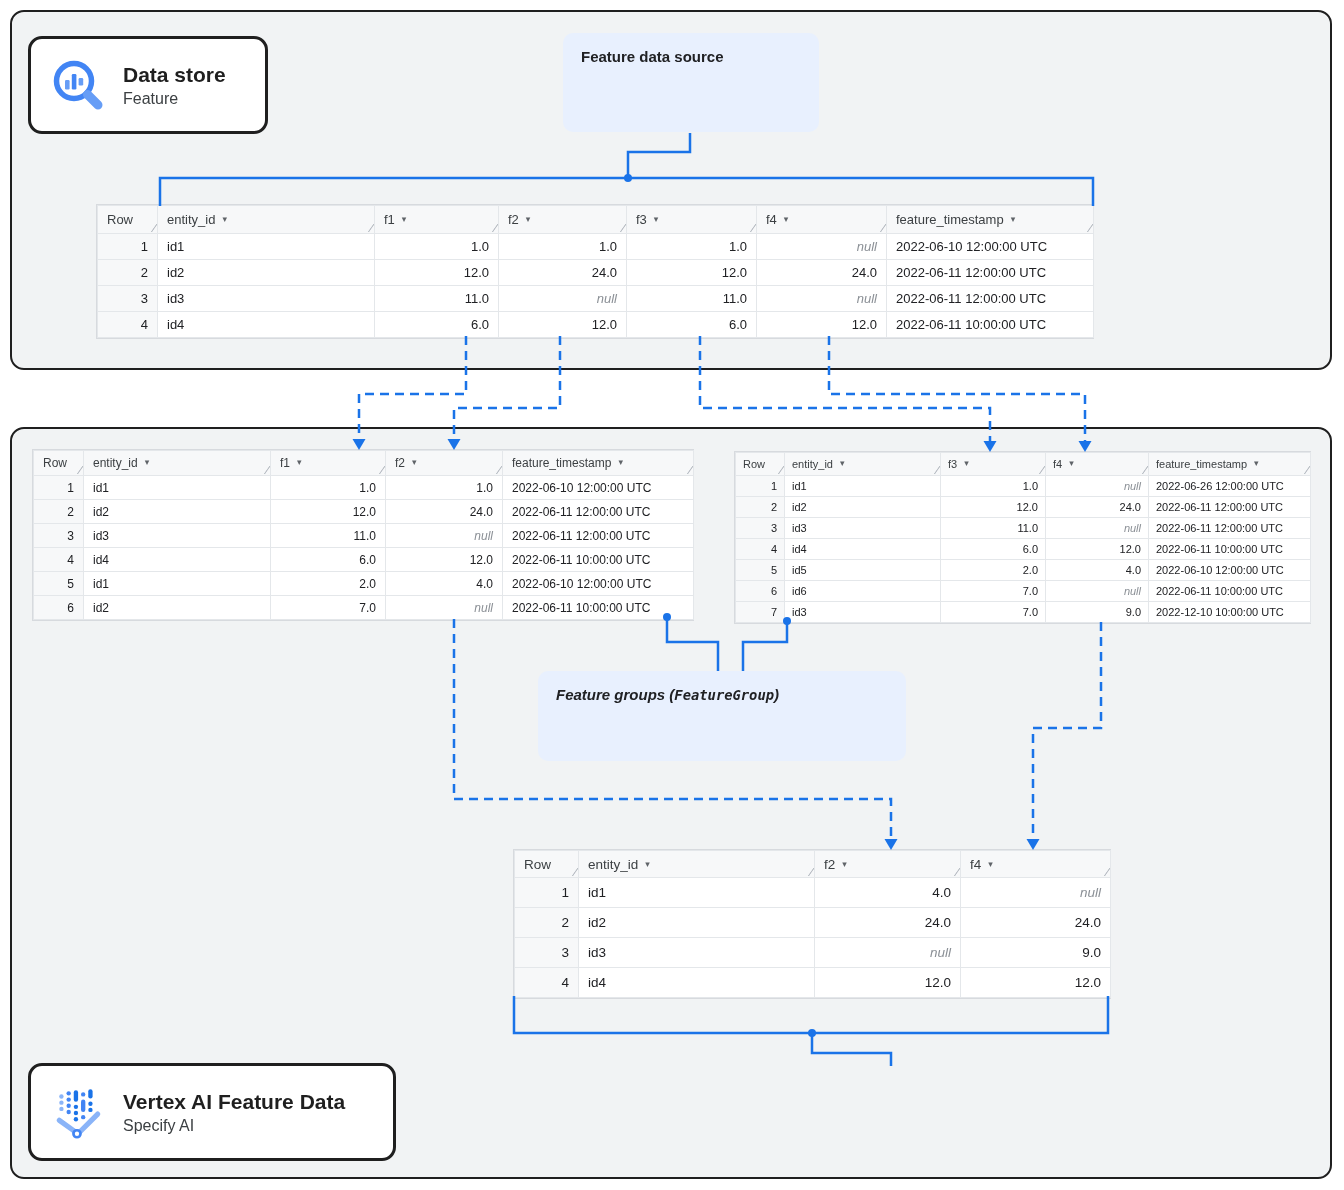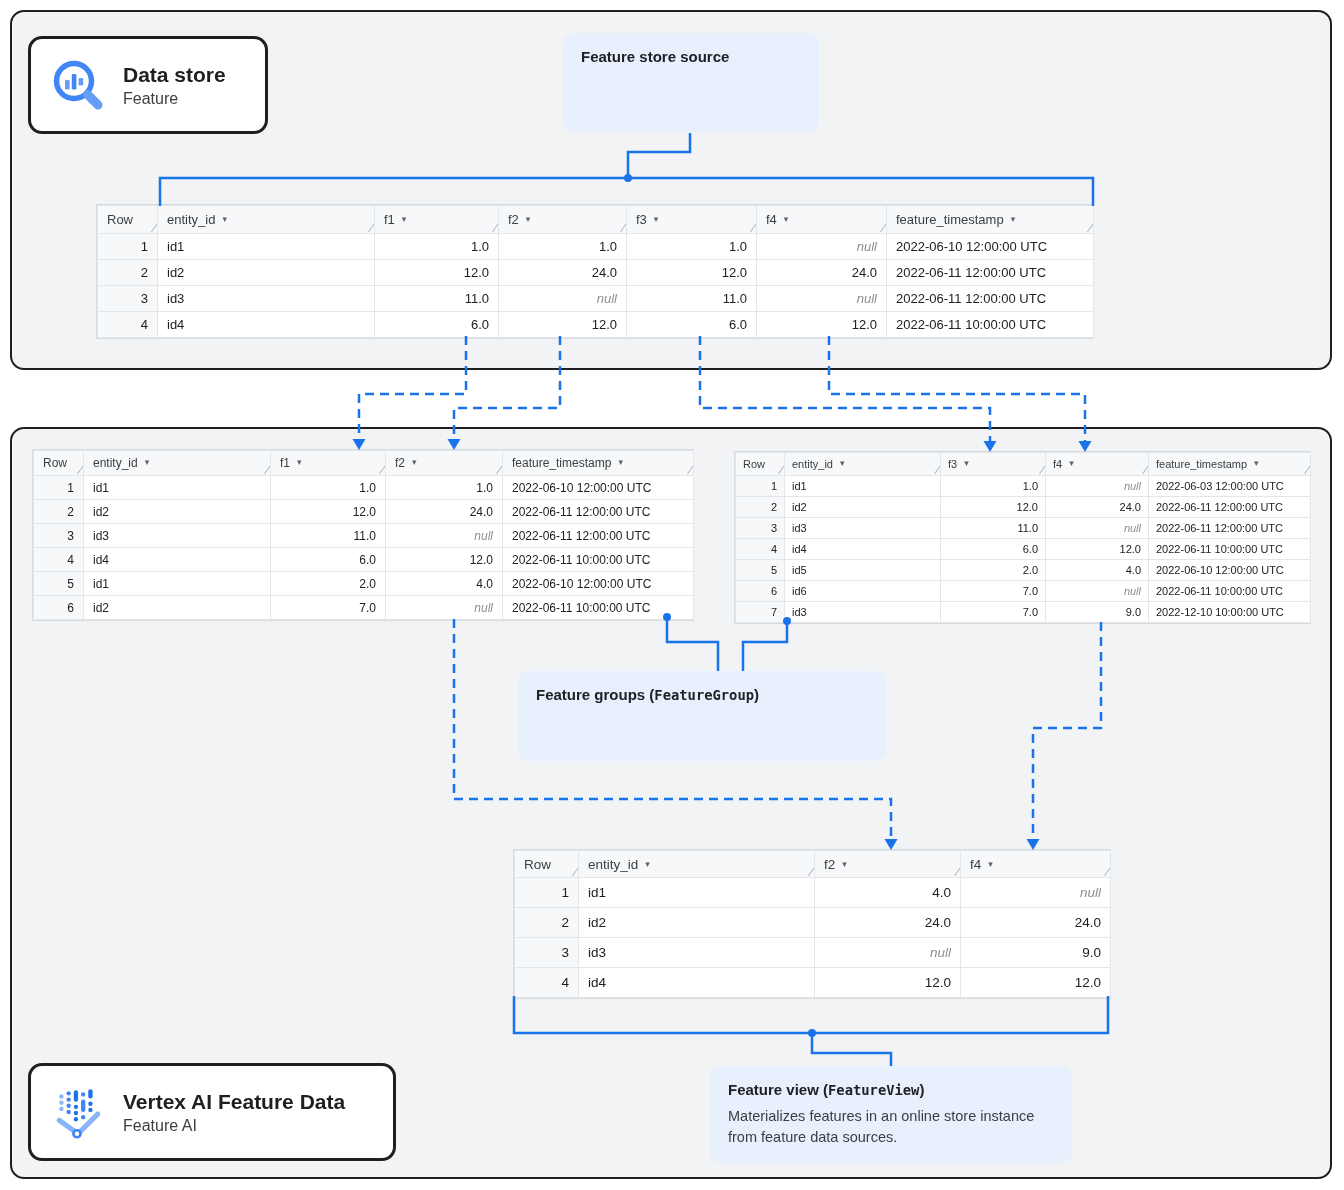--- a/index.html
+++ b/index.html
@@ -17,21 +17,21 @@
   #card-ds{left:28px;top:36px;width:240px;height:98px;}
   #card-vx{left:28px;top:1063px;width:368px;height:98px;}
   .card-title{font-size:21px;font-weight:bold;color:#1f1f1f;line-height:1.2;}
   .card-sub{font-size:16px;color:#3c4043;margin-top:2px;}
   .card .icon{flex:0 0 auto;display:flex;}
 
   
   .callout{position:absolute;background:#e8f0fe;border-radius:10px;padding:15px 18px;
            box-sizing:border-box;z-index:4;}
   #co-fds{left:563px;top:33px;width:256px;min-height:99px;}
-  #co-fg{left:518px;top:671px;width:368px;min-height:90px;}
+  #co-fg{left:538px;top:671px;width:368px;min-height:90px;font-style:italic;}
   #co-fv{left:710px;top:1066px;width:362px;min-height:92px;}
   .co-title{font-size:15px;font-weight:bold;color:#202124;margin-bottom:8px;}
   .co-body{font-size:14.5px;color:#3c4043;line-height:1.45;}
   .code{font-family:"DejaVu Sans Mono",monospace;font-size:0.92em;}
 
   
   .tblhost{position:absolute;z-index:2;background:#fff;box-shadow:0 0 0 1px #d7dade;}
   .tblhost table{border-collapse:collapse;table-layout:fixed;width:100%;background:#7dd3fc;}
   .tblhost th,.tblhost td{border:1px solid #e4e7ea;overflow:hidden;white-space:nowrap;
                           padding:0 9px;box-sizing:border-box;}
@@ -74,21 +74,21 @@
         <rect x="29.6" y="22" width="4.6" height="7.5" rx="1.2" fill="#669df6"></rect>
       </svg>
     </span>
     <div>
       <div class="card-title">Data store</div>
       <div class="card-sub">Feature</div>
     </div>
   </div>
 
   <div class="callout" id="co-fds">
-    <div class="co-title">Feature store source</div>
+    <div class="co-title">Feature data source</div>
   </div>
 
   <div class="tblhost t-source">
       <table>
         <colgroup>
           <col style="width: 60px;">
           <col style="width: 217px;">
           <col style="width: 124px;">
           <col style="width: 128px;">
           <col style="width: 130px;">
@@ -227,21 +227,21 @@
             <th><span>f4</span><span class="caret">▾</span><span class="rz">⁄⁄</span></th>
             <th><span>feature_timestamp</span><span class="caret">▾</span><span class="rz">⁄⁄</span></th>
           </tr>
         </thead>
         <tbody>
           <tr>
             <td class="rowcol" style="text-align: right;">1</td>
             <td style="text-align: left;">id1</td>
             <td style="text-align: right;">1.0</td>
             <td class="nul" style="text-align: right;">null</td>
-            <td style="text-align: left;">2022-06-03 12:00:00 UTC</td>
+            <td style="text-align: left;">2022-06-26 12:00:00 UTC</td>
           </tr>
           <tr>
             <td class="rowcol" style="text-align: right;">2</td>
             <td style="text-align: left;">id2</td>
             <td style="text-align: right;">12.0</td>
             <td style="text-align: right;">24.0</td>
             <td style="text-align: left;">2022-06-11 12:00:00 UTC</td>
           </tr>
           <tr>
             <td class="rowcol" style="text-align: right;">3</td>
@@ -323,24 +323,20 @@
             <td style="text-align: right;">12.0</td>
           </tr>
         </tbody>
       </table>
     </div>
 
   <div class="callout" id="co-fg">
     <div class="co-title"><span>Feature groups (</span><span class="code">FeatureGroup</span><span>)</span></div>
   </div>
 
-  <div class="callout" id="co-fv">
-    <div class="co-title"><span>Feature view (</span><span class="code">FeatureView</span><span>)</span></div>
-    <div class="co-body"><span>Materializes features in an online store instance from feature data sources.</span></div>
-  </div>
 
   <div class="card" id="card-vx">
     <span class="icon">
       <svg width="58" height="58" viewBox="0 0 56 56">
         <g fill="#8ab4f8">
           <circle cx="12" cy="13" r="2.1"></circle>
             <circle cx="12" cy="19" r="2.1"></circle>
             <circle cx="12" cy="25" r="2.1"></circle>
         </g>
         <g fill="#4285f4">
@@ -364,21 +360,21 @@
           <rect x="37.9" y="6" width="4.2" height="9" rx="2.1"></rect>
           <circle cx="40" cy="20" r="2.1"></circle>
             <circle cx="40" cy="26" r="2.1"></circle>
         </g>
         <path d="M10 36 L28 49 L47 30" stroke="#8ab4f8" stroke-width="5" fill="none" stroke-linecap="round" stroke-linejoin="round"></path>
         <circle cx="27" cy="49" r="3.4" fill="#fff" stroke="#4285f4" stroke-width="2.6"></circle>
       </svg>
     </span>
     <div>
       <div class="card-title">Vertex AI Feature Data</div>
-      <div class="card-sub">Feature AI</div>
+      <div class="card-sub">Specify AI</div>
     </div>
   </div>
 
   <svg id="wires" width="1344" height="1190">
 
     <path d="M690 133 L690 152 L628 152 L628 177" stroke="#1a73e8" stroke-width="2.5" fill="none"></path>
     <path d="M160 206 L160 178 L1093 178 L1093 206" stroke="#1a73e8" stroke-width="2.5" fill="none"></path>
     <circle cx="628" cy="178" r="4" fill="#1a73e8"></circle>
 
     <path d="M466 336 L466 394 L359 394 L359 439" stroke="#1a73e8" stroke-width="2.5" fill="none" stroke-dasharray="9 6"></path>

